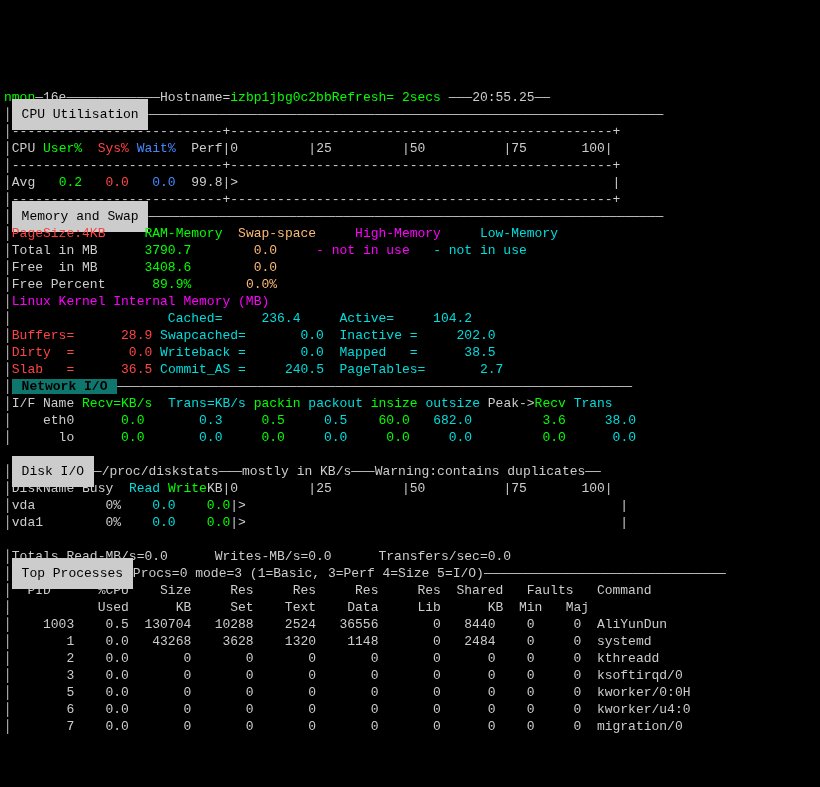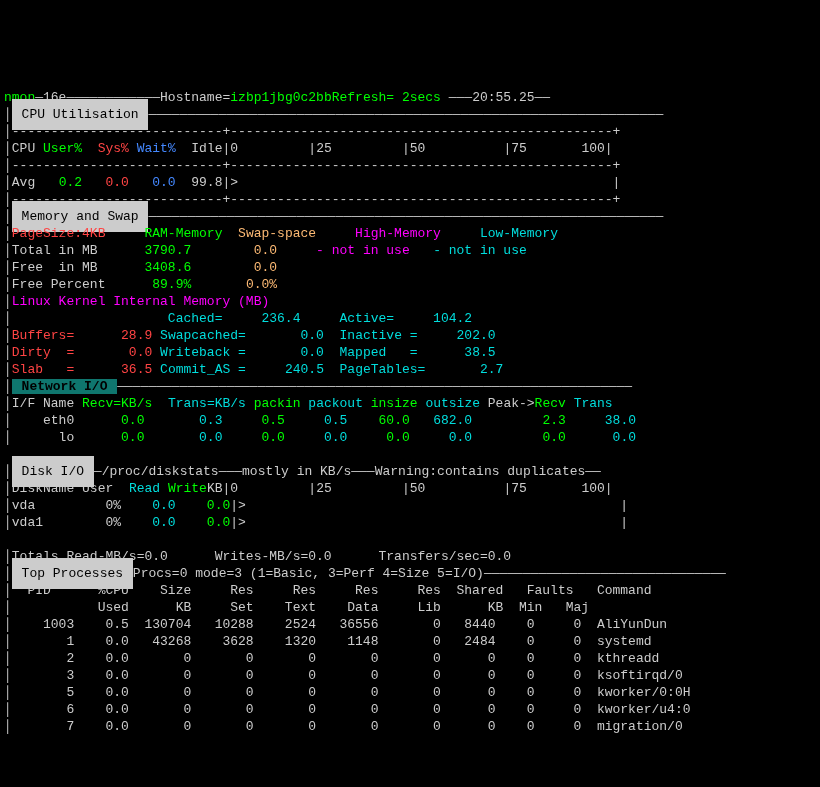--- a/index.html
+++ b/index.html
@@ -23,40 +23,40 @@
 </style>
 </head>
 <body>
 
 
 
 <div>
 <span class="green">nmon</span><span>—16e</span><span>————————————</span><span>Hostname=</span><span class="green">izbp1jbg0c2bbRefresh= 2secs</span><span> ———</span><span>20:55.25</span><span>——</span>
 <span>│</span><span class="bg-grey"> CPU Utilisation </span><span>——————————————————————————————————————————————————————————————————</span>
 <span>│---------------------------+-------------------------------------------------+</span>
-<span>│</span><span>CPU</span> <span class="green">User%</span>  <span class="red">Sys%</span> <span class="blue">Wait%</span>  <span>Idle</span><span>|0         |25         |50          |75       100|</span>
+<span>│</span><span>CPU</span> <span class="green">User%</span>  <span class="red">Sys%</span> <span class="blue">Wait%</span>  <span>Perf</span><span>|0         |25         |50          |75       100|</span>
 <span>│---------------------------+-------------------------------------------------+</span>
 <span>│</span><span>Avg</span>   <span class="green">0.2</span>   <span class="red">0.0</span>   <span class="blue">0.0</span>  <span>99.8</span>|&gt;                                                |
 <span>│---------------------------+-------------------------------------------------+</span>
 <span>│</span><span class="bg-grey"> Memory and Swap </span><span>——————————————————————————————————————————————————————————————————</span>
 <span>│</span><span class="red">PageSize:4KB</span>     <span class="green">RAM-Memory</span>  <span class="yellow">Swap-space</span>     <span class="magenta">High-Memory</span>     <span class="cyan">Low-Memory</span>
 <span>│</span><span>Total in MB</span>      <span class="green">3790.7</span>        <span class="yellow">0.0</span>     <span class="magenta">- not in use</span>   <span class="cyan">- not in use</span>
 <span>│</span><span>Free  in MB</span>      <span class="green">3408.6</span>        <span class="yellow">0.0</span>
 <span>│</span><span>Free Percent</span>      <span class="green">89.9%</span>       <span class="yellow">0.0%</span>
 <span>│</span><span class="magenta">Linux Kernel Internal Memory (MB)</span>
 <span>│                    </span><span class="cyan">Cached=</span>     <span class="cyan">236.4</span>     <span class="cyan">Active=</span>     <span class="cyan">104.2</span>
 <span>│</span><span class="red">Buffers=</span>      <span class="red">28.9</span> <span class="cyan">Swapcached=</span>       <span class="cyan">0.0</span>  <span class="cyan">Inactive =</span>     <span class="cyan">202.0</span>
 <span>│</span><span class="red">Dirty  =</span>       <span class="red">0.0</span> <span class="cyan">Writeback =</span>       <span class="cyan">0.0</span>  <span class="cyan">Mapped   =</span>      <span class="cyan">38.5</span>
 <span>│</span><span class="red">Slab   =</span>      <span class="red">36.5</span> <span class="cyan">Commit_AS =</span>     <span class="cyan">240.5</span>  <span class="cyan">PageTables=</span>       <span class="cyan">2.7</span>
 <span>│</span><span class="bg-yellow"> Network I/O </span><span>——————————————————————————————————————————————————————————————————</span>
 <span>│</span><span>I/F Name</span> <span class="green">Recv=KB/s</span>  <span class="cyan">Trans=KB/s</span> <span class="green">packin</span> <span class="cyan">packout</span> <span class="green">insize</span> <span class="cyan">outsize</span> <span>Peak-&gt;</span><span class="green">Recv</span> <span class="cyan">Trans</span>
-<div id="net-rows"><span>│    eth0</span>    <span class="green">  0.0</span>     <span class="cyan">  0.3</span>   <span class="green">  0.5</span>   <span class="cyan">  0.5</span>   <span class="green"> 60.0</span>  <span class="cyan"> 682.0</span>       <span class="green">  2.3</span>    <span class="cyan"> 38.0</span>
+<div id="net-rows"><span>│    eth0</span>    <span class="green">  0.0</span>     <span class="cyan">  0.3</span>   <span class="green">  0.5</span>   <span class="cyan">  0.5</span>   <span class="green"> 60.0</span>  <span class="cyan"> 682.0</span>       <span class="green">  3.6</span>    <span class="cyan"> 38.0</span>
 <span>│      lo</span>    <span class="green">  0.0</span>     <span class="cyan">  0.0</span>   <span class="green">  0.0</span>   <span class="cyan">  0.0</span>   <span class="green">  0.0</span>  <span class="cyan">   0.0</span>       <span class="green">  0.0</span>    <span class="cyan">  0.0</span></div>
 <span>│</span><span class="bg-grey"> Disk I/O </span><span>—/proc/diskstats———mostly in KB/s———Warning:contains duplicates——</span>
-<span>│</span><span>DiskName</span> <span>User</span>  <span class="cyan">Read</span> <span class="green">Write</span><span>KB</span><span>|0         |25         |50          |75       100|</span>
+<span>│</span><span>DiskName</span> <span>Busy</span>  <span class="cyan">Read</span> <span class="green">Write</span><span>KB</span><span>|0         |25         |50          |75       100|</span>
 <div id="disk-rows"><span>│vda         0%   </span><span class="cyan"> 0.0</span>   <span class="green"> 0.0</span><span>|&gt;                                                |</span>
 <span>│vda1        0%   </span><span class="cyan"> 0.0</span>   <span class="green"> 0.0</span><span>|&gt;                                                |</span></div>
 <span>│</span><span>Totals Read-MB/s=0.0      Writes-MB/s=0.0      Transfers/sec=0.0</span>
 <span>│</span><span class="bg-grey"> Top Processes </span><span>Procs=0 mode=3 (1=Basic, 3=Perf 4=Size 5=I/O)</span><span>———————————————————————————————</span>
 <span>│</span><span>  PID      %CPU    Size     Res     Res     Res     Res  Shared   Faults   Command</span>
 <span>│</span><span>           Used      KB     Set    Text    Data     Lib      KB  Min   Maj</span>
 <div id="proc-rows"><span>│    1003    0.5  130704   10288    2524   36556       0   8440    0     0  AliYunDun</span>
 <span>│       1    0.0   43268    3628    1320    1148       0   2484    0     0  systemd</span>
 <span>│       2    0.0       0       0       0       0       0      0    0     0  kthreadd</span>
 <span>│       3    0.0       0       0       0       0       0      0    0     0  ksoftirqd/0</span>

